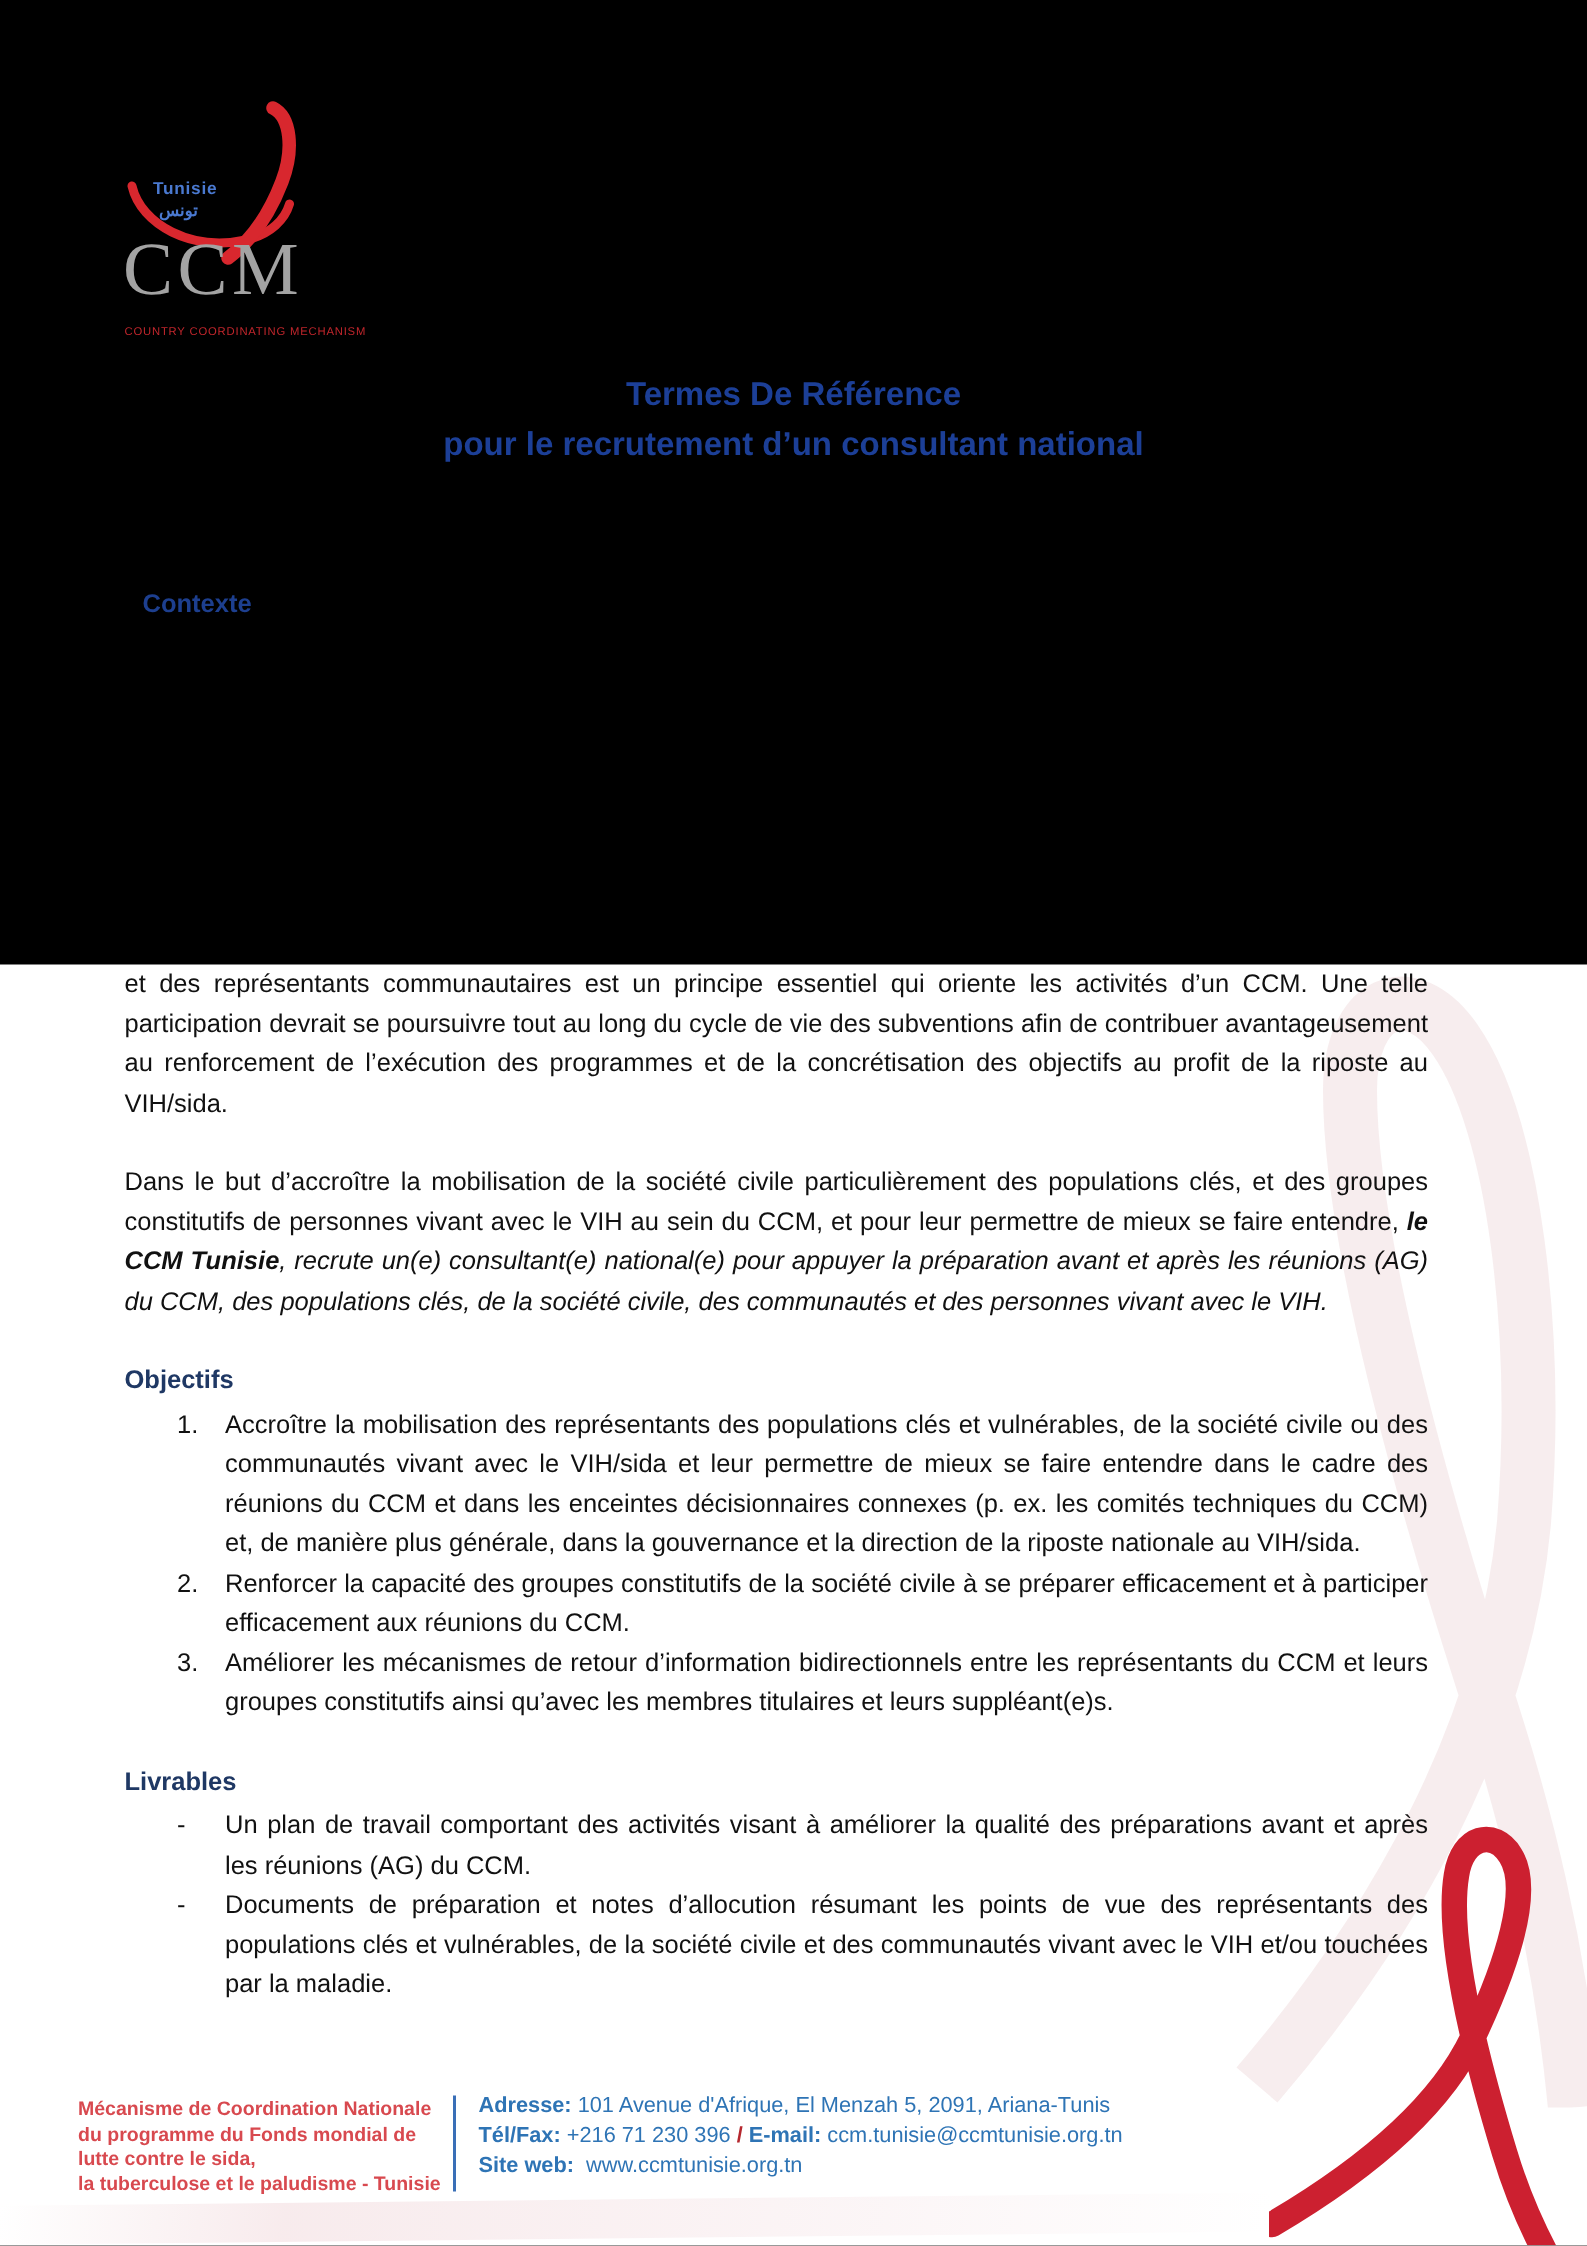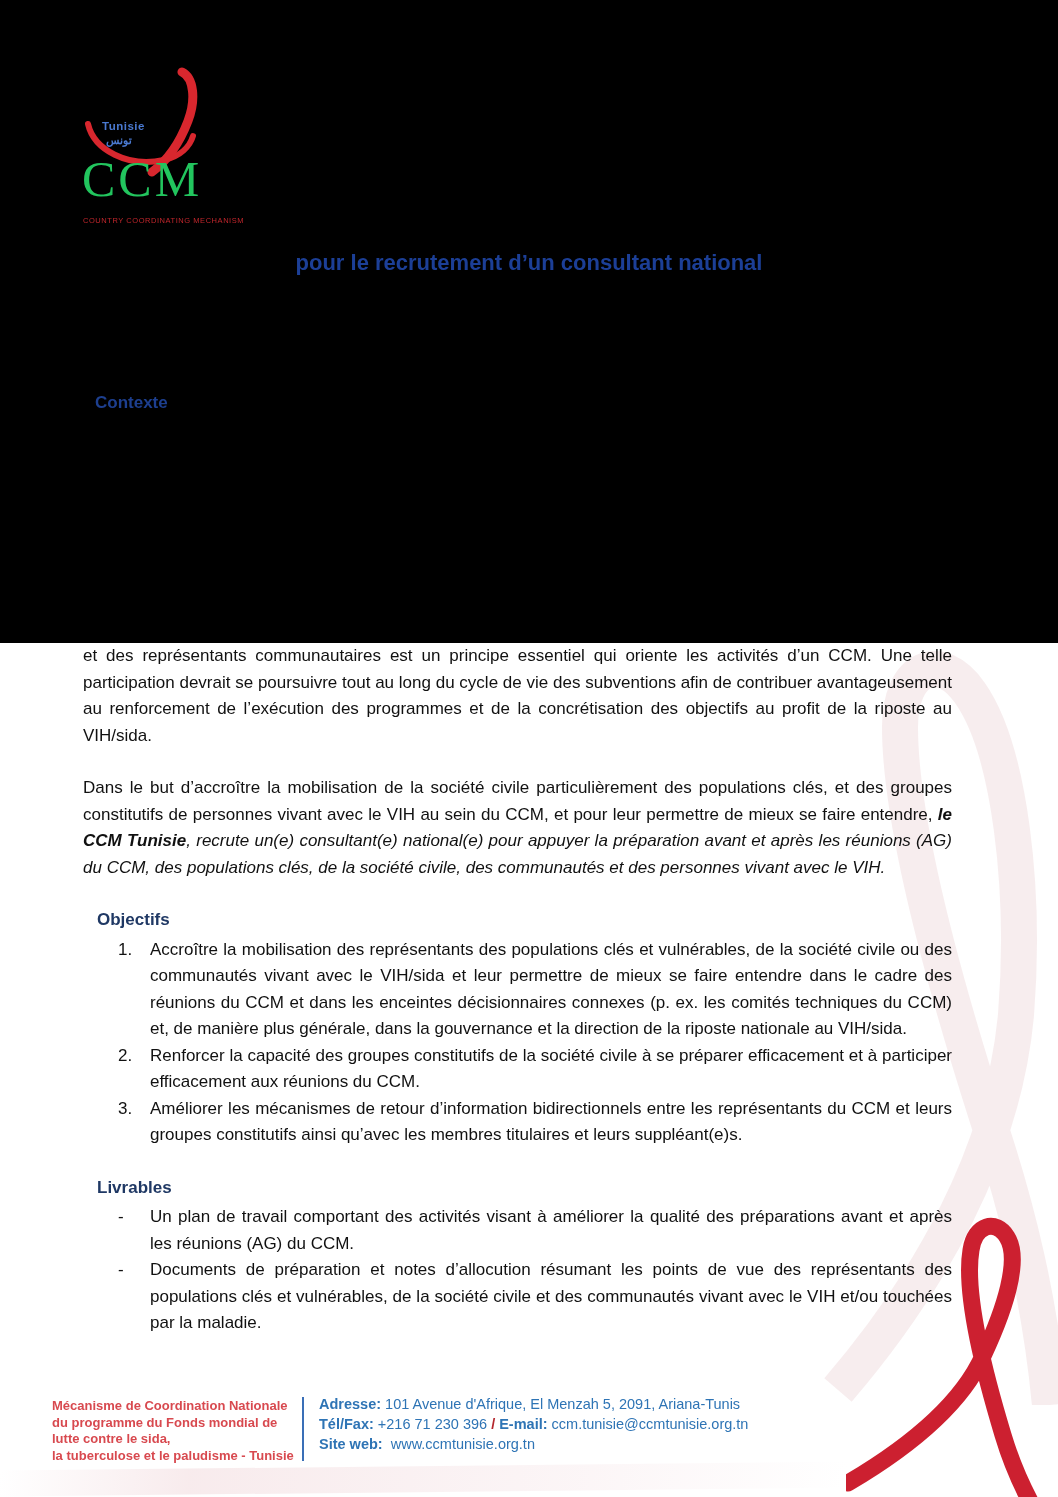--- a/index.html
+++ b/index.html
@@ -28,21 +28,21 @@
     position:absolute; left:22px; top:54px;
     color:#4a79d0; font-size:11.5px; font-weight:bold; letter-spacing:.5px;
   }
   .logo-country-ar {
     position:absolute; left:26px; top:68px;
     color:#4a79d0; font-size:11px; font-weight:bold;
   }
   .logo-acronym {
     position:absolute; left:2px; top:88px;
     font-family:"Liberation Serif", serif;
-    color:#22c55e; font-size:50px; line-height:50px; letter-spacing:3px;
+    color:#a3a3a3; font-size:50px; line-height:50px; letter-spacing:3px;
   }
   .logo-tagline {
     position:absolute; left:3px; top:150px;
     color:#c2262c; font-size:7.5px; font-weight:normal; letter-spacing:.55px;
     white-space:nowrap;
   }
 
   
   .doc-title {
     position:absolute; top:247px; left:0; width:1058px;
@@ -69,21 +69,21 @@
     position:absolute; left:83px; top:643px; width:869px;
     font-size:17px; line-height:26.5px; text-align:justify;
   }
   .para { margin:0; }
   .para + .para { margin-top:26px; }
   .em-bold-italic { font-weight:bold; font-style:italic; }
   .em-italic { font-style:italic; }
 
   .body-heading {
     color:#1f3864; font-size:17px; font-weight:bold;
-    margin-top:26px; text-align:left;margin-left:14px;
+    margin-top:26px; text-align:left;
   }
   .num-list, .dash-list { margin-top:3px; }
   .list-item { display:flex; align-items:flex-start; }
   .list-marker {
     flex:0 0 32px; margin-left:35px; text-align:left;
   }
   .list-text { flex:1; text-align:justify; }
 
   
   .footer-org {
@@ -123,20 +123,21 @@
         <path d="M8,58 C14,84 48,102 84,94 C101,90 110,80 113,70" stroke="#d8272e" stroke-width="6" fill="none" stroke-linecap="round"></path>
         <path d="M102,6 C114,12 116,34 108,55 C100,76 88,94 72,106" stroke="#d8272e" stroke-width="9" fill="none" stroke-linecap="round"></path>
       </svg>
       <div class="logo-country">Tunisie</div>
       <div class="logo-country-ar">تونس</div>
       <div class="logo-acronym">CCM</div>
       <div class="logo-tagline">COUNTRY COORDINATING MECHANISM</div>
     </div>
 
     <div class="doc-title">
+      <div>Termes De Référence</div>
       <div>pour le recrutement d’un consultant national</div>
     </div>
 
     <div class="section-context">Contexte</div>
   </div>
 
   <div class="body-text">
 
     <p class="para">et des représentants communautaires est un principe essentiel qui oriente les activités d’un CCM. Une telle participation devrait se poursuivre tout au long du cycle de vie des subventions afin de contribuer avantageusement au renforcement de l’exécution des programmes et de la concrétisation des objectifs au profit de la riposte au VIH/sida.</p>
 

